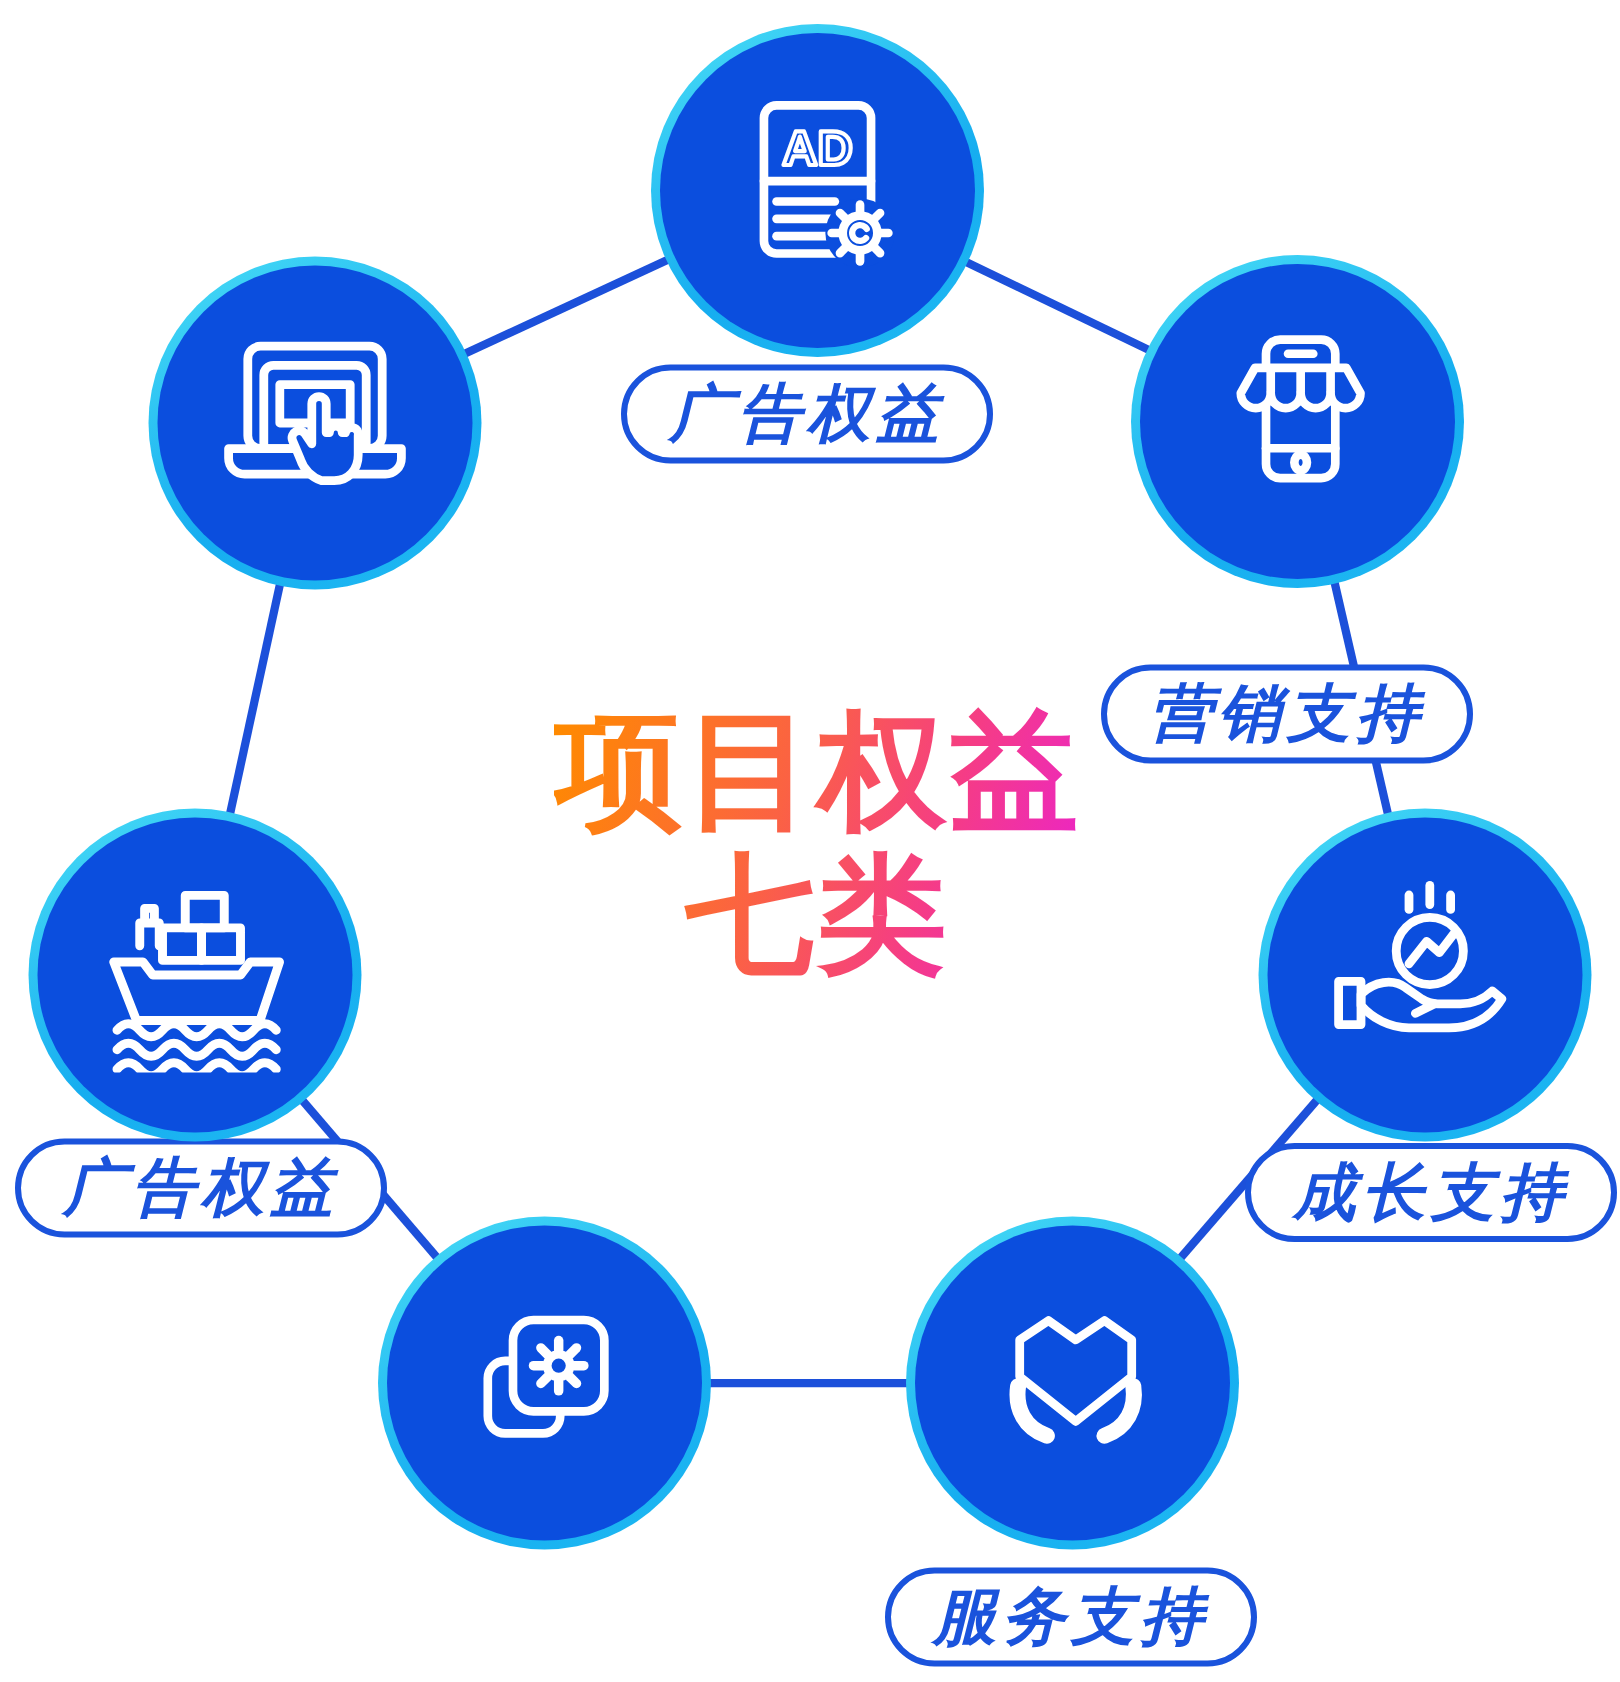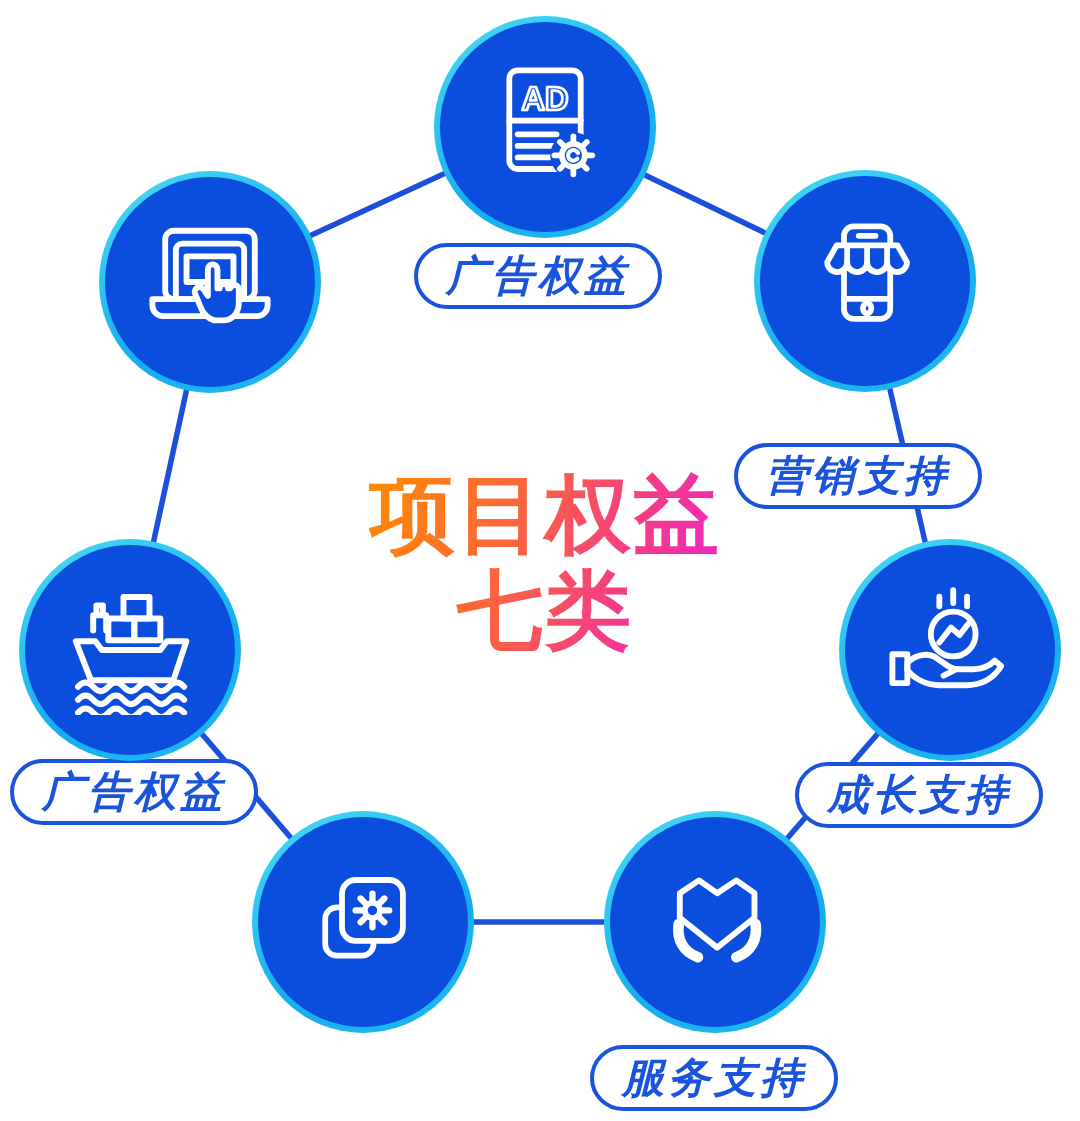--- a/index.html
+++ b/index.html
@@ -54,21 +54,21 @@
   .node-marketing{left:754px;top:170px;}
   .node-growth{left:839px;top:539px;}
   .node-service{left:604px;top:811px;}
   .node-tools{left:252px;top:811px;}
   .node-logistics{left:19px;top:539px;}
   .node-traffic{left:99px;top:171px;}
 
   
   .pill-ad{left:414px;top:243px;}
   .pill-marketing{left:734px;top:403px;margin-top:40px;}
-  .pill-growth{left:795px;top:762px;}
+  .pill-growth{left:830px;top:762px;}
   .pill-service{left:590px;top:1045px;}
   .pill-tools{left:244px;top:1046px;}
   .pill-logistics{left:10px;top:759px;}
   .pill-traffic{left:77px;top:402px;}
 </style>
 </head>
 <body>
 
 <div class="canvas">
 

